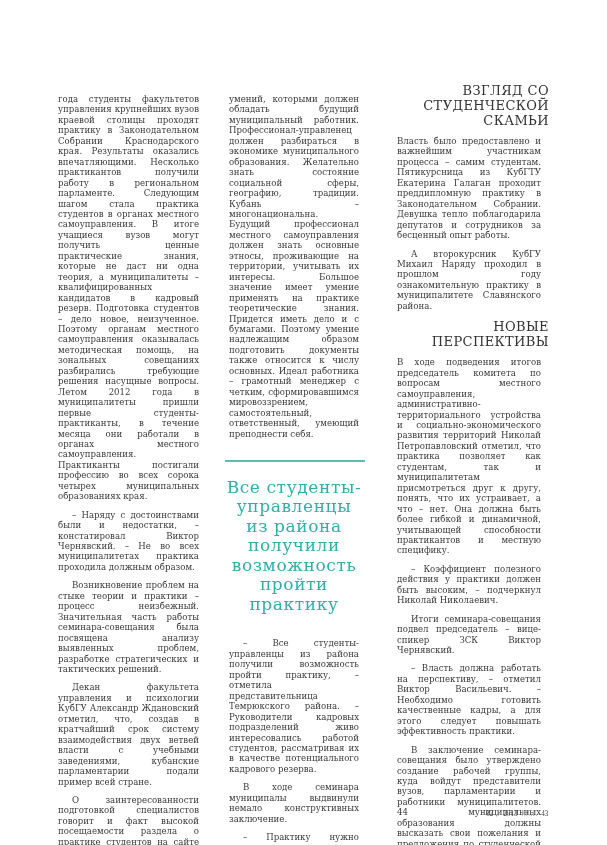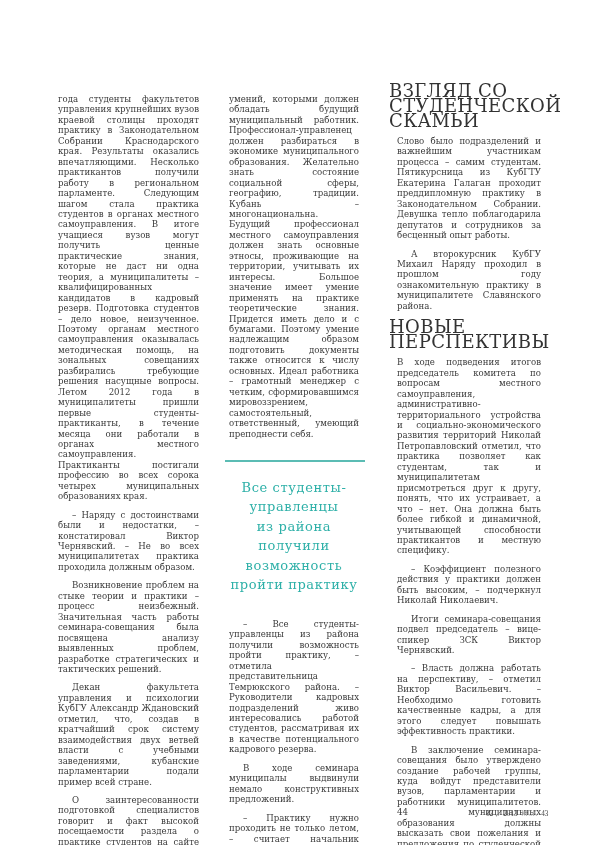--- a/index.html
+++ b/index.html
@@ -8,29 +8,29 @@
     font-family: "DejaVu Serif", serif; color: #3a3a3a;
   }
   .col { position: absolute; top: 86px; font-size: 8.6px; line-height: 10.45px; text-align: justify; hyphens: manual; }
   .col1 { left: 50px; width: 157px; }
   .col2 { left: 221px; width: 146px; }
   .col3 { left: 389px; width: 160px; }
   .col p { margin: 8px; text-indent: 0; }
   .col p.ind { text-indent: 14px; }
   .col p.noind { text-indent: 0; }
   .col .head {
-    font-family: "DejaVu Serif", serif; font-size: 18px; line-height: 15px; letter-spacing: 0.4px;
-    color: #333; text-transform: uppercase; margin: 0 0 6px 0; font-weight: normal; text-align: left;
+    font-family: "DejaVu Serif", serif; font-size: 13px; line-height: 15px; letter-spacing: 0.4px;
+    color: #333; text-transform: uppercase; margin: 0 0 6px 0; font-weight: normal; text-align: right;
   }
   .col1 .head { margin-top: 40px; }
   .col3 .head.h2 { }
   .col3 .head.h1 { margin-top: -3px; }
   .quote-rule { height: 2px; background: #5bbcb4; margin: 21px 0 0 4px; width: 140px; }
   .quote {
-    font-family: "DejaVu Serif", serif; color: #2eb0a8; font-size: 13px; line-height: 19.5px;
+    font-family: "DejaVu Serif", serif; color: #2eb0a8; font-size: 17px; line-height: 19.5px;
     text-align: center; letter-spacing: 0.6px; margin: 16px 0 24px 0; white-space: pre-line;
   }
   .footer { position: absolute; top: 810px; left: 486px; font-family: Liberation Serif, serif; font-size: 7.2px; color: #444; white-space: nowrap; }
   .footer .sep { color: #999; margin: 0 2px; }
   .footer .mag { color: #aaa; margin: 0 2px; }
   .topblank { position: absolute; top: 0; left: 0; width: 607px; height: 85px; }
 </style>
 </head>
 <body>
 
@@ -54,29 +54,29 @@
     </div>
   <div class="quote-rule"></div>
   <div class="quote">Все студенты-
 управленцы
 из района
 получили
 возможность
 пройти практику</div>
   <div id="c2-bottom">
       <p class="ind">– Все студенты-управленцы из района получили возможность пройти практику, – отметила представительница Темрюкского района. – Руководители кадровых подразделений живо интересовались работой студентов, рассматривая их в качестве потенциального кадрового резерва.</p>
-      <p class="ind">В ходе семинара муниципалы выдвинули немало конструктивных предложений.</p>
+      <p class="ind">В ходе семинара муниципалы выдвинули немало конструктивных заключение.</p>
       <p class="ind">– Практику нужно проходить не только летом, – считает начальник управления по организационно-правовым вопросам и взаимодействию с органами местного самоуправления администрации Усть-Лабинского района Наталья Кочукова. – Стоит актуализировать темы курсовых и дипломных работ применительно к территориальной специфике.</p>
     </div>
 </div>
 
 <div class="col col3">
   <h3 class="head h1">Взгляд со студенческой скамьи</h3>
   <div id="c3-s1">
-      <p class="noind">Слово было подразделений и важнейшим участникам процесса – самим студентам. Пятикурсница из КубГТУ Екатерина Галаган проходит преддипломную практику в Законодательном Собрании. Девушка тепло поблагодарила депутатов и сотрудников за бесценный опыт работы.</p>
+      <p class="noind">Власть было предоставлено и важнейшим участникам процесса – самим студентам. Пятикурсница из КубГТУ Екатерина Галаган проходит преддипломную практику в Законодательном Собрании. Девушка тепло поблагодарила депутатов и сотрудников за бесценный опыт работы.</p>
       <p class="ind">А второкурсник КубГУ Михаил Наряду проходил в прошлом году ознакомительную практику в муниципалитете Славянского района.</p>
     </div>
   <h3 class="head h2">Новые перспективы</h3>
   <div id="c3-s2">
       <p class="noind">В ходе подведения итогов председатель комитета по вопросам местного самоуправления, административно-территориального устройства и социально-экономического развития территорий Николай Петропавловский отметил, что практика позволяет как студентам, так и муниципалитетам присмотреться друг к другу, понять, что их устраивает, а что – нет. Она должна быть более гибкой и динамичной, учитывающей способности практикантов и местную специфику.</p>
       <p class="ind">– Коэффициент полезного действия у практики должен быть высоким, – подчеркнул Николай Николаевич.</p>
       <p class="ind">Итоги семинара-совещания подвел председатель – вице-спикер ЗСК Виктор Чернявский.</p>
       <p class="ind">– Власть должна работать на перспективу, – отметил Виктор Васильевич. – Необходимо готовить качественные кадры, а для этого следует повышать эффективность практики.</p>
       <p class="ind">В заключение семинара-совещания было утверждено создание рабочей группы, куда войдут представители вузов, парламентарии и работники муниципалитетов. 44 муниципальных образования должны высказать свои пожелания и предложения по студенческой практике. В апреле, на следующем заседании, опыт будет проанализирован и обобщен. Недостатки и проблемы будут учтены. Нет причин сомневаться: практика–2013 пройдет на более высоком уровне.</p>
     </div>

